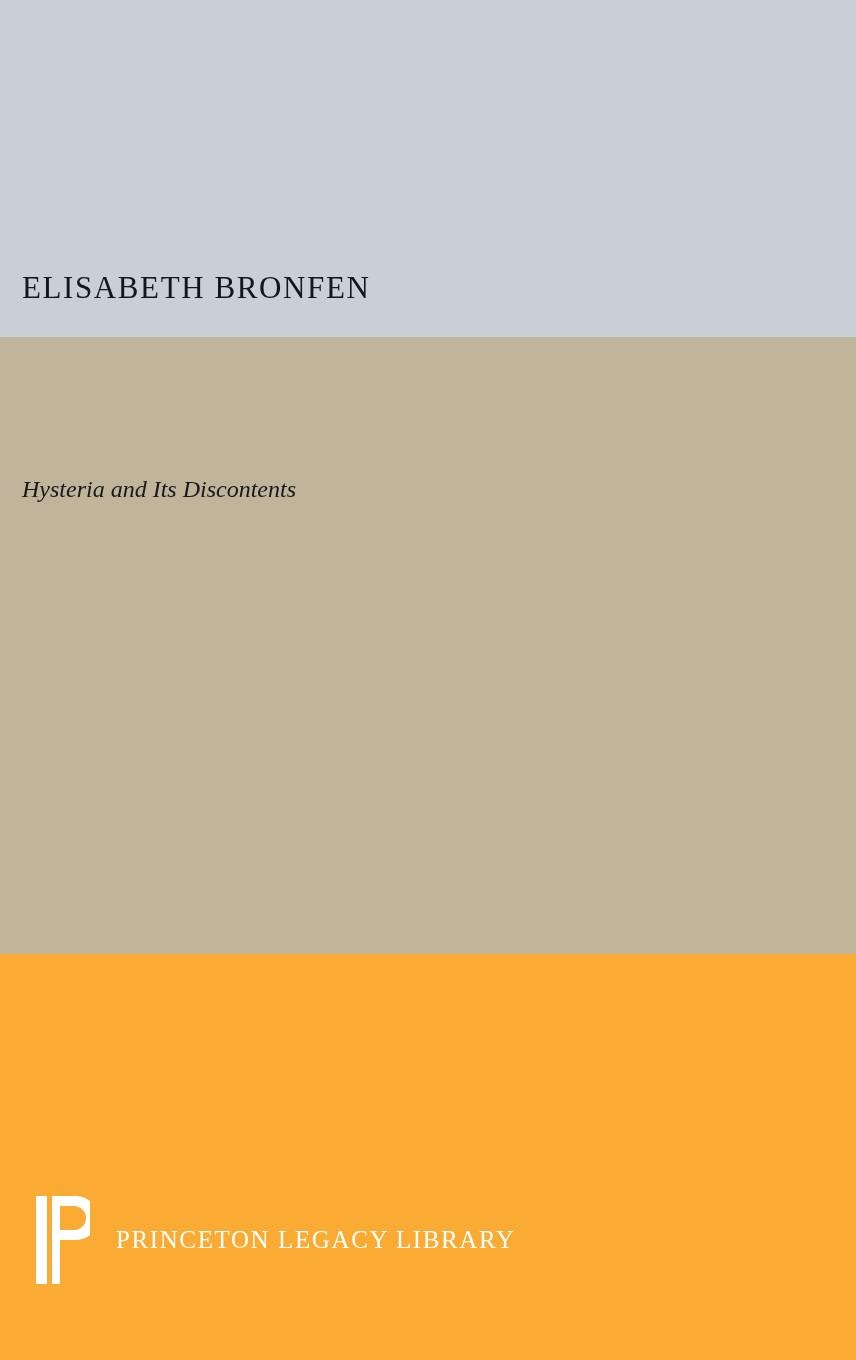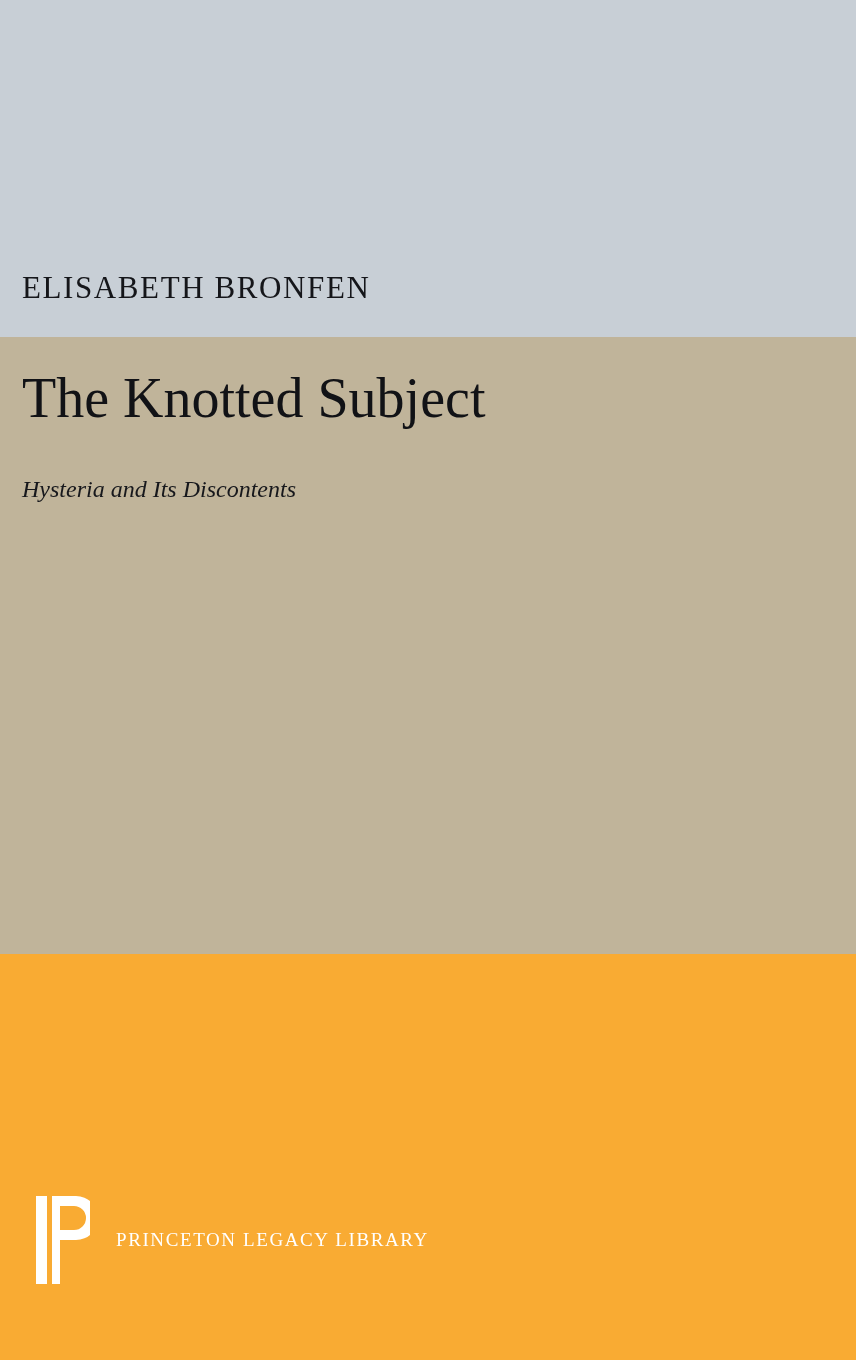--- a/index.html
+++ b/index.html
@@ -84,38 +84,37 @@
     width: 54px;
     height: 88px;
     position: relative;
     flex: none;
   }
   .imprint-logo svg {
     display: block;
   }
   .imprint-label {
     margin-left: 26px;
-    font-size: 19px;
+    font-size: 25px;
     letter-spacing: 1.6px;
     color: #ffffff;
     font-family: "Liberation Serif", serif;
     white-space: nowrap;
   }
 </style>
 </head>
 <body>
 
 <div class="cover">
 
   <div class="band-top"></div>
   <div class="band-mid"></div>
   <div class="band-bottom"></div>
 
   <div class="author">ELISABETH BRONFEN</div>
-  <div class="title">The Knotted Subject</div>
   <div class="subtitle">Hysteria and Its Discontents</div>
 
   <div class="imprint">
     <span class="imprint-logo">
       <svg viewBox="0 0 54 88" width="54" height="88" aria-hidden="true">
         <rect x="0" y="0" width="11" height="88" fill="#ffffff"></rect>
         <rect x="16" y="0" width="8" height="88" fill="#ffffff"></rect>
         <path d="M24 0 H40 A14 14 0 0 1 40 44 H24 V34 H38 A7 7 0 0 0 38 10 H24 Z" fill="#ffffff"></path>
       </svg>
     </span>

